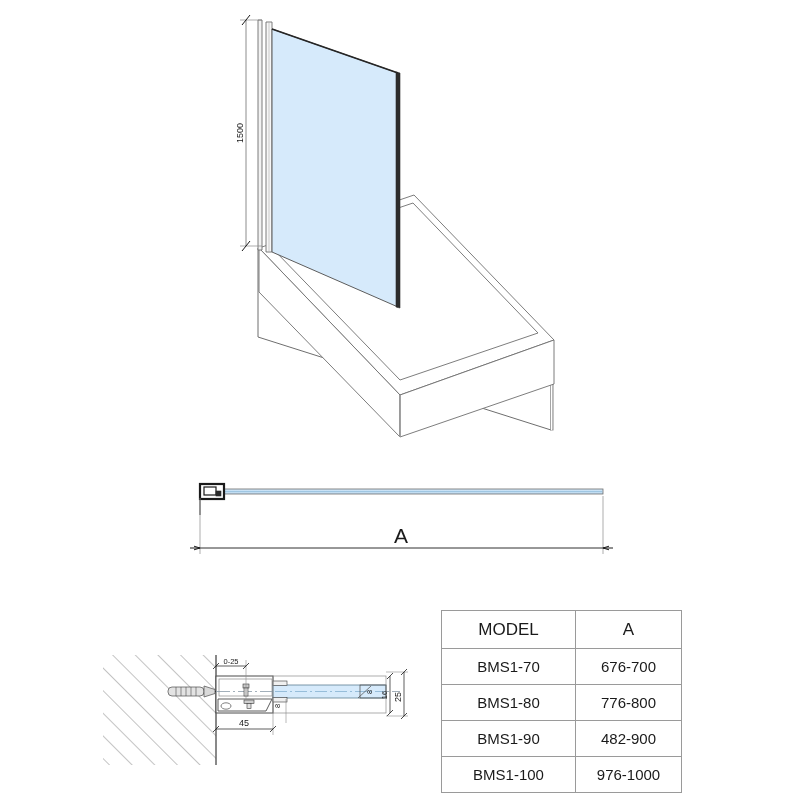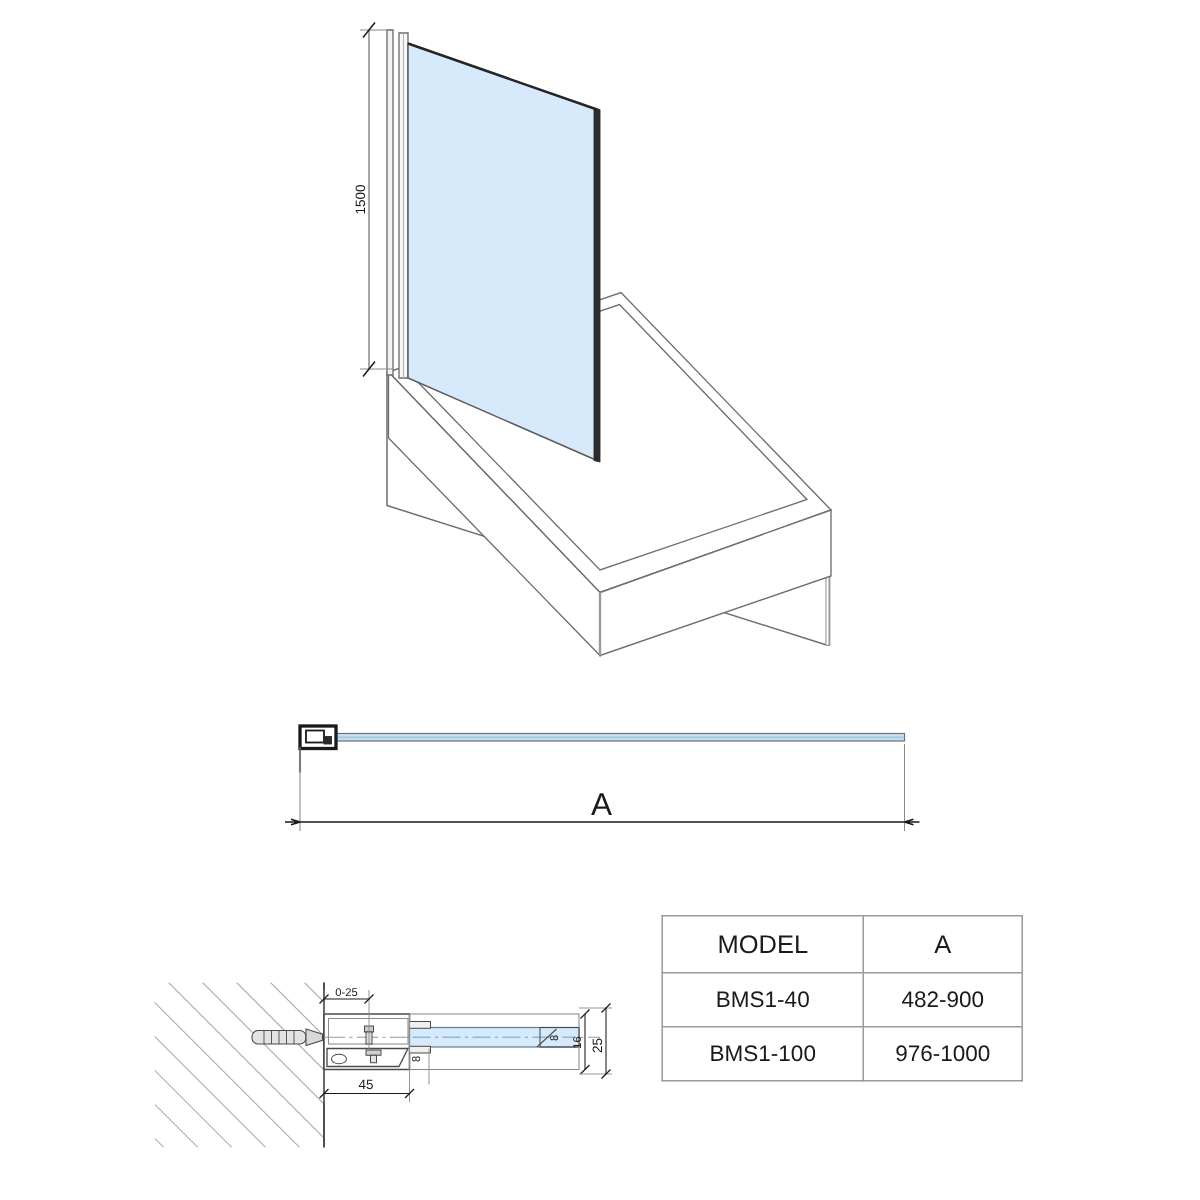--- a/index.html
+++ b/index.html
@@ -280,21 +280,29 @@
 
   <table class="spec-table">
     <thead>
       <tr>
         <th class="col-model">MODEL</th>
         <th class="col-a">A</th>
       </tr>
     </thead>
     <tbody>
       <tr>
-        <td>BMS1-40</td>
+        <td>BMS1-70</td>
+        <td>676-700</td>
+      </tr>
+      <tr>
+        <td>BMS1-80</td>
+        <td>776-800</td>
+      </tr>
+      <tr>
+        <td>BMS1-90</td>
         <td>482-900</td>
       </tr>
       <tr>
         <td>BMS1-100</td>
         <td>976-1000</td>
       </tr>
     </tbody>
   </table>
 
 </div>

